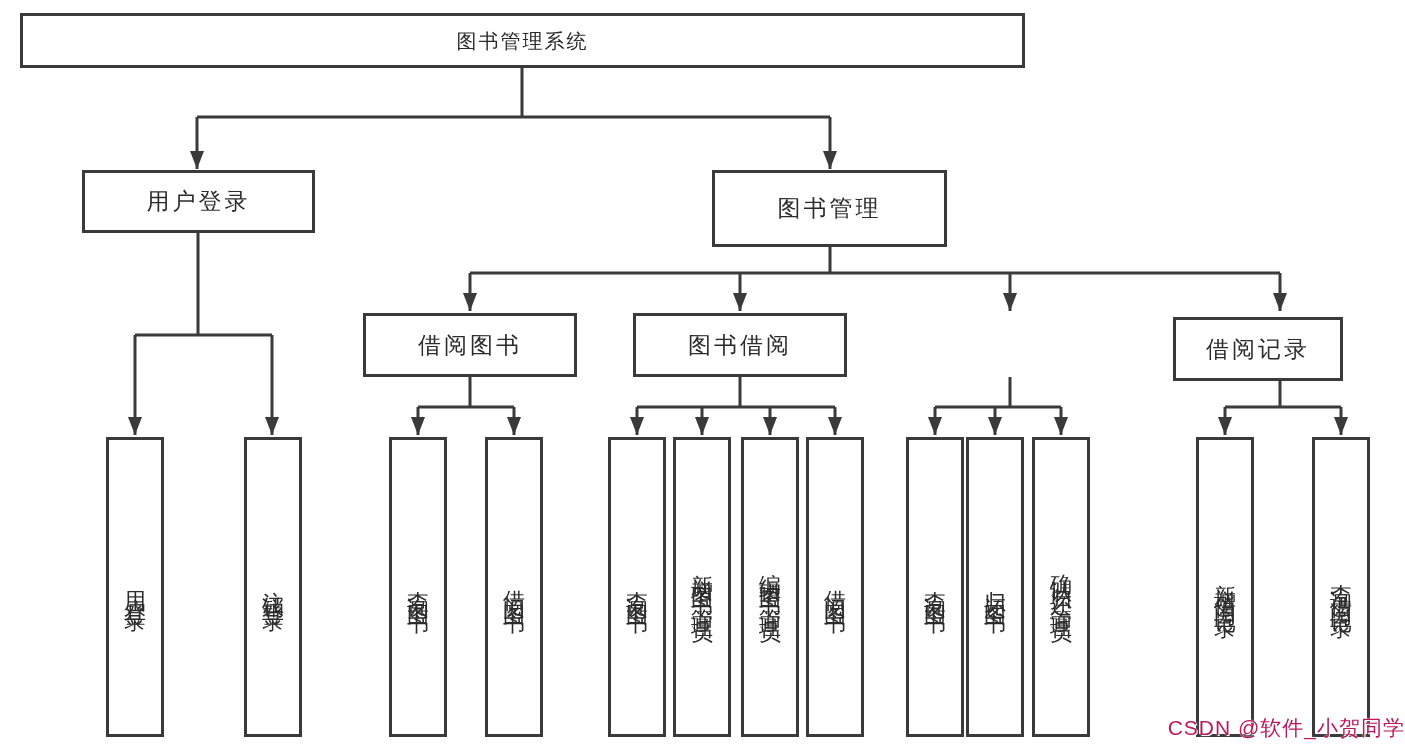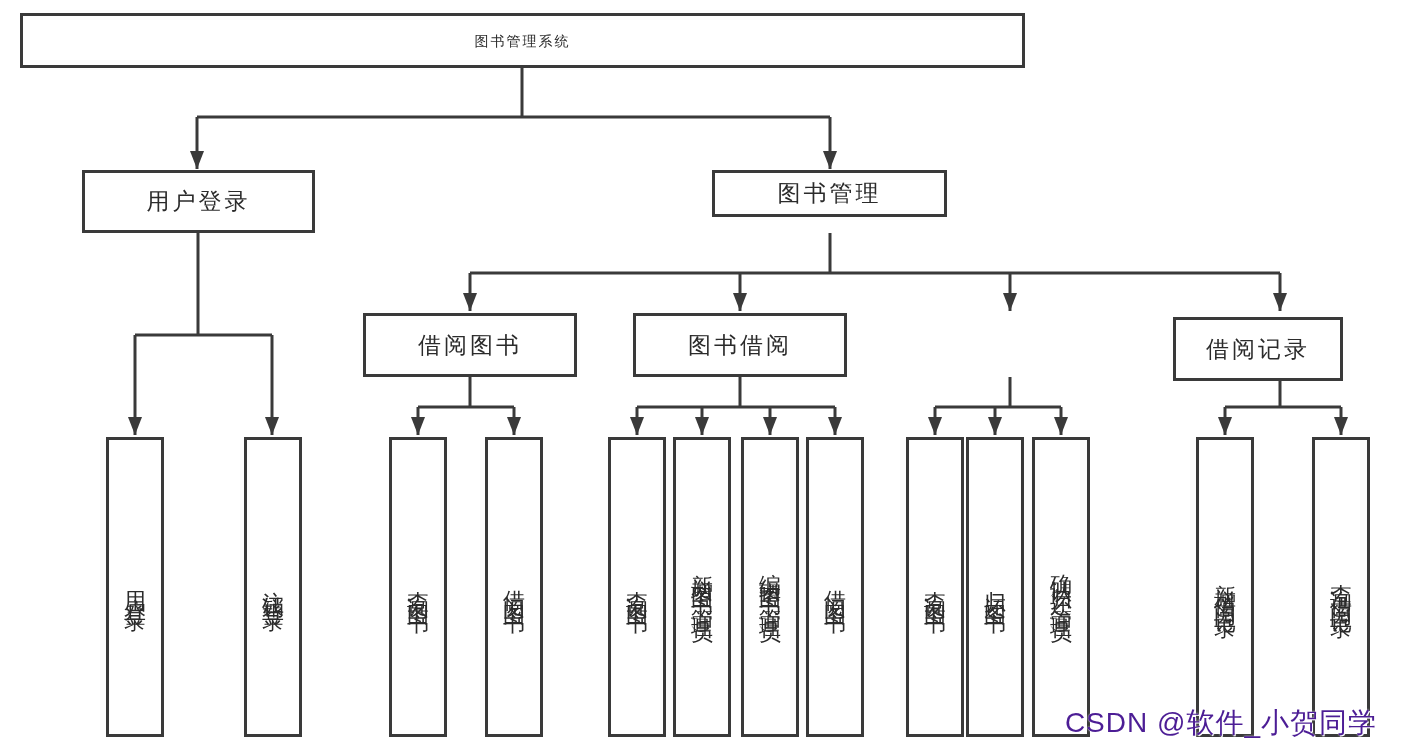--- a/index.html
+++ b/index.html
@@ -21,33 +21,33 @@
     align-items:center;
     justify-content:center;
     color:#2b2b2b;
   }
   .box.h span{
     font-size:23px;
     letter-spacing:3px;
     white-space:nowrap;
     line-height:1;
   }
-  .box.root span{font-size:14px;letter-spacing:2px;}
+  .box.root span{font-size:20px;letter-spacing:2px;}
   .box.v span{
     writing-mode:vertical-rl;
     text-orientation:mixed;
     font-size:22px;
     letter-spacing:7px;
     line-height:1.1;
   }
   .watermark{
     position:absolute;
-    right:28px;bottom:5px;
-    font-size:28px;
-    color:#4c1d95;
+    right:0;bottom:5px;
+    font-size:21px;
+    color:#be185d;
     letter-spacing:1px;
     text-shadow:0 0 2px #ffffff, 1px 1px 0 #ffffff;
     white-space:nowrap;
   }
 </style>
 </head>
 <body>
 
 <div class="canvas">
 
@@ -88,21 +88,21 @@
     <path class="ln" marker-end="url(#arrow)" d="M1341 407 V435"></path>
   </svg>
 
   <div class="box h root" style="left:20px;top:13px;width:1005px;height:55px">
     <span>图书管理系统</span>
   </div>
 
   <div class="box h" style="left:82px;top:170px;width:233px;height:63px">
     <span>用户登录</span>
   </div>
-  <div class="box h" style="left:712px;top:170px;width:235px;height:47px">
+  <div class="box h" style="left:712px;top:170px;width:235px;height:77px">
     <span>图书管理</span>
   </div>
 
   <div class="box h" style="left:363px;top:313px;width:214px;height:64px">
     <span>借阅图书</span>
   </div>
   <div class="box h" style="left:633px;top:313px;width:214px;height:64px">
     <span>图书借阅</span>
   </div>
   <div class="box h" style="left:1173px;top:317px;width:170px;height:64px">

